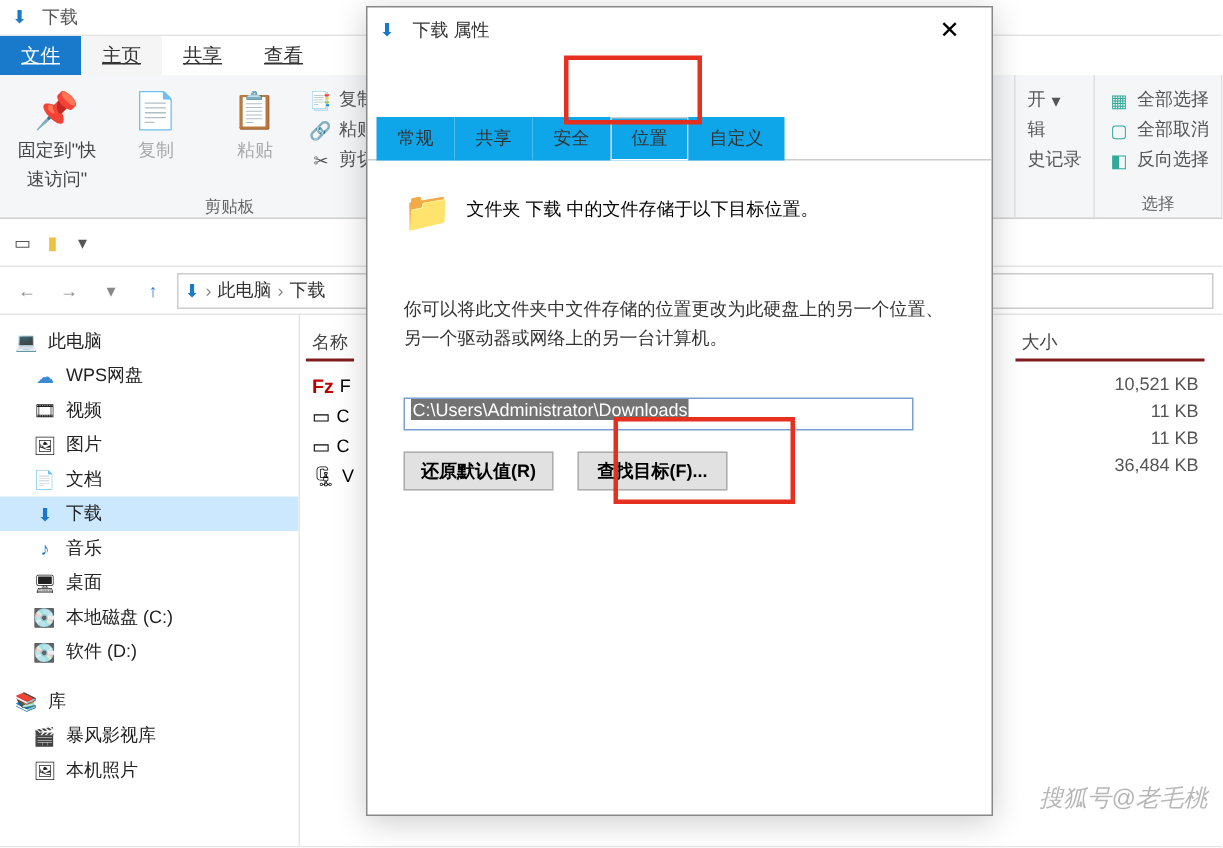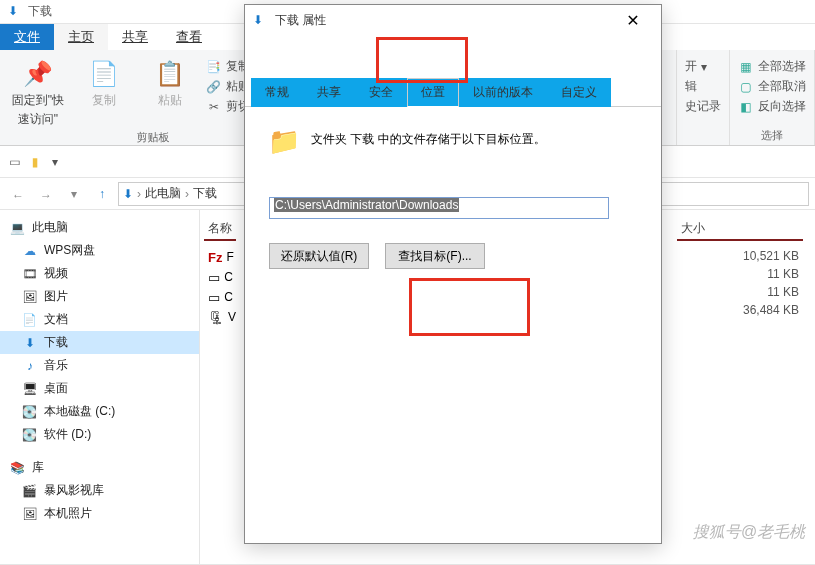--- a/index.html
+++ b/index.html
@@ -70,21 +70,21 @@
 .dlg-close { width: 40px; height: 28px; display:flex; align-items:center; justify-content:center; font-size: 16px; }
 .dlg-tabs { display: flex; border-bottom: 1px solid #ccc; padding: 0 6px; margin-top: 26px; }
 .dlg-tab { padding: 5px 13px; font-size: 12px; border: 1px solid transparent; position: relative; top: 1px; background: #0ea5e9; color: #333; margin-top: 16px; }
 .dlg-tab.active { border: 1px solid #ccc; border-bottom: 1px solid #fff; }
 .dlg-body { padding: 18px 24px; }
 .dlg-row1 { display: flex; align-items: flex-start; gap: 10px; margin-bottom: 40px; }
 .folder-icon { width: 32px; height: 32px; display:flex; align-items:center; justify-content:center; font-size:26px; }
 .dlg-text { color: #333; line-height: 1.6; margin-bottom: 30px; font-size: 12px; }
 .path-input { width: 340px; height: 22px; border: 1px solid #7a9fd4; padding: 0 4px; font-size: 12px; }
 .path-input .sel { background: #737373; color: #fff; padding: 0 1px; }
-.dlg-buttons { display: flex; gap: 16px; margin-top: 24px; }
+.dlg-buttons { display: flex; gap: 16px; margin-top: 14px; font-weight: bold; }
 .dlg-btn { width: 100px; height: 26px; border: 1px solid #adadad; background: #e1e1e1; font-size: 12px; display:flex; align-items:center; justify-content:center; }
 .dlg-btn.move { background: #d0d0d0; }
 
 
 .redbox { position: absolute; border: 3px solid #e53020; pointer-events: none; }
 
 
 .pin { color: #5a5a5a; }
 .arrow-down { color: #1979ca; }
 
@@ -293,28 +293,28 @@
     <span class="ttxt">下载 属性</span>
     <div class="dlg-close">
         <span>✕</span>
       </div>
   </div>
   <div class="dlg-tabs">
     <div class="dlg-tab">常规</div>
     <div class="dlg-tab">共享</div>
     <div class="dlg-tab">安全</div>
     <div class="dlg-tab active">位置</div>
-    <div class="dlg-tab">以前的版本</div>
     <div class="dlg-tab">自定义</div>
   </div>
   <div class="dlg-body">
     <div class="dlg-row1">
       <div class="folder-icon">📁</div>
       <div style="padding-top:6px">文件夹 下载 中的文件存储于以下目标位置。</div>
     </div>
+    <div class="dlg-text">你可以将此文件夹中文件存储的位置更改为此硬盘上的另一个位置、另一个驱动器或网络上的另一台计算机。</div>
     <div class="path-input"><span class="sel">C:\Users\Administrator\Downloads</span></div>
     <div class="dlg-buttons">
       <div class="dlg-btn">还原默认值(R)</div>
       <div class="dlg-btn">查找目标(F)...</div>
     </div>
   </div>
 </div>
 
 <div class="redbox" style="left:376px; top:37px; width:92px; height:46px;"></div>
 <div class="redbox" style="left:409px; top:278px; width:121px; height:58px;"></div>

